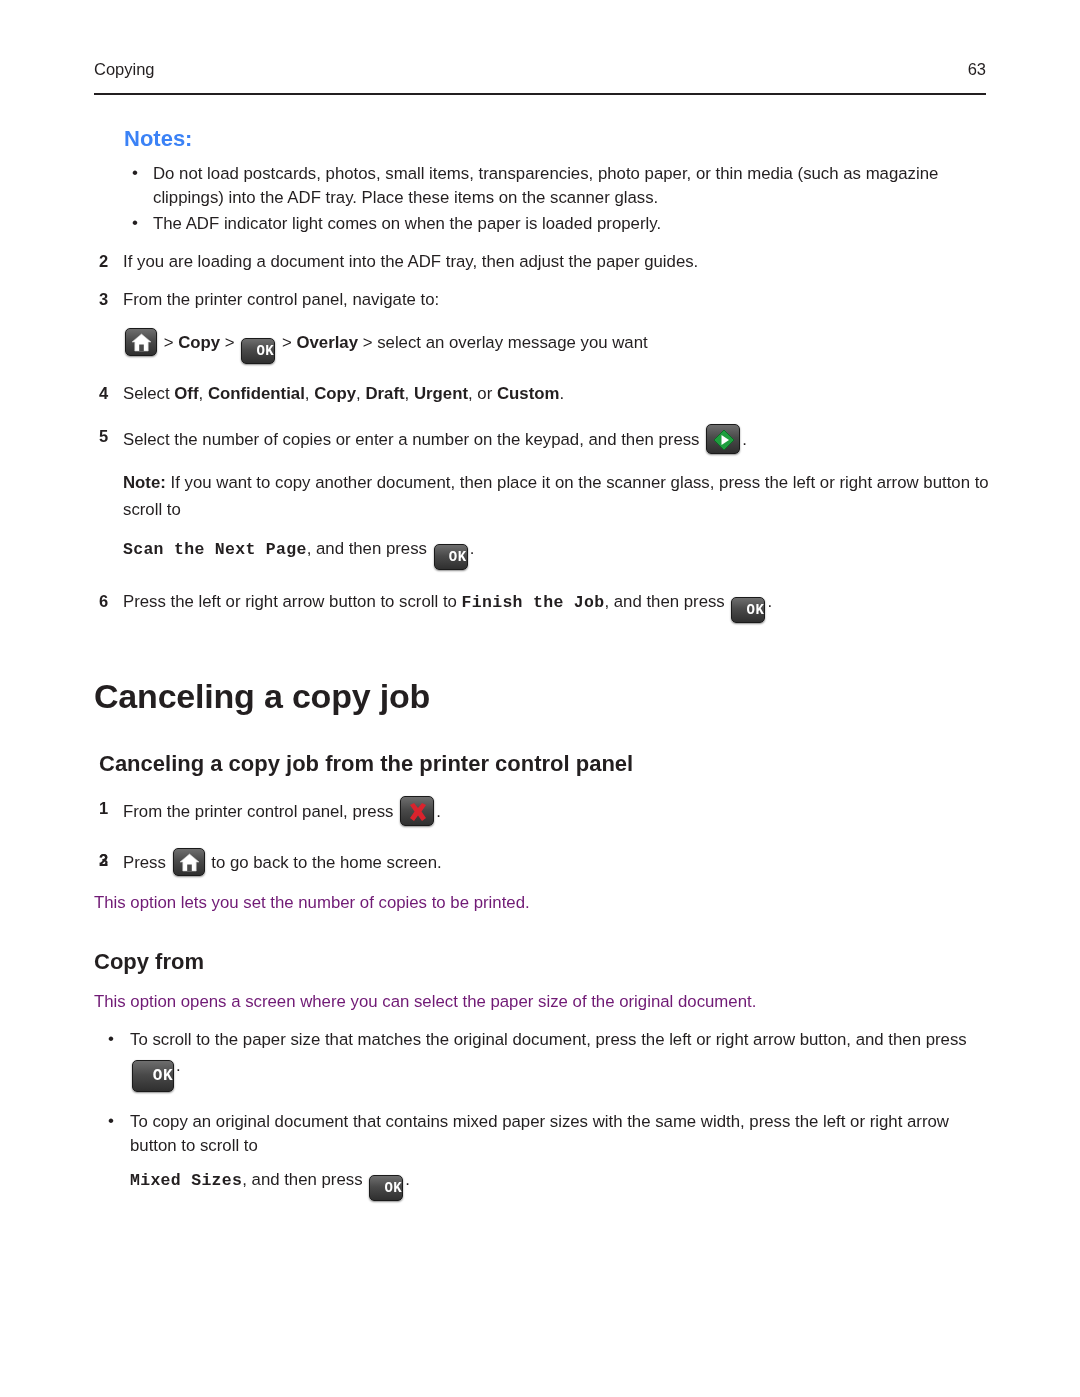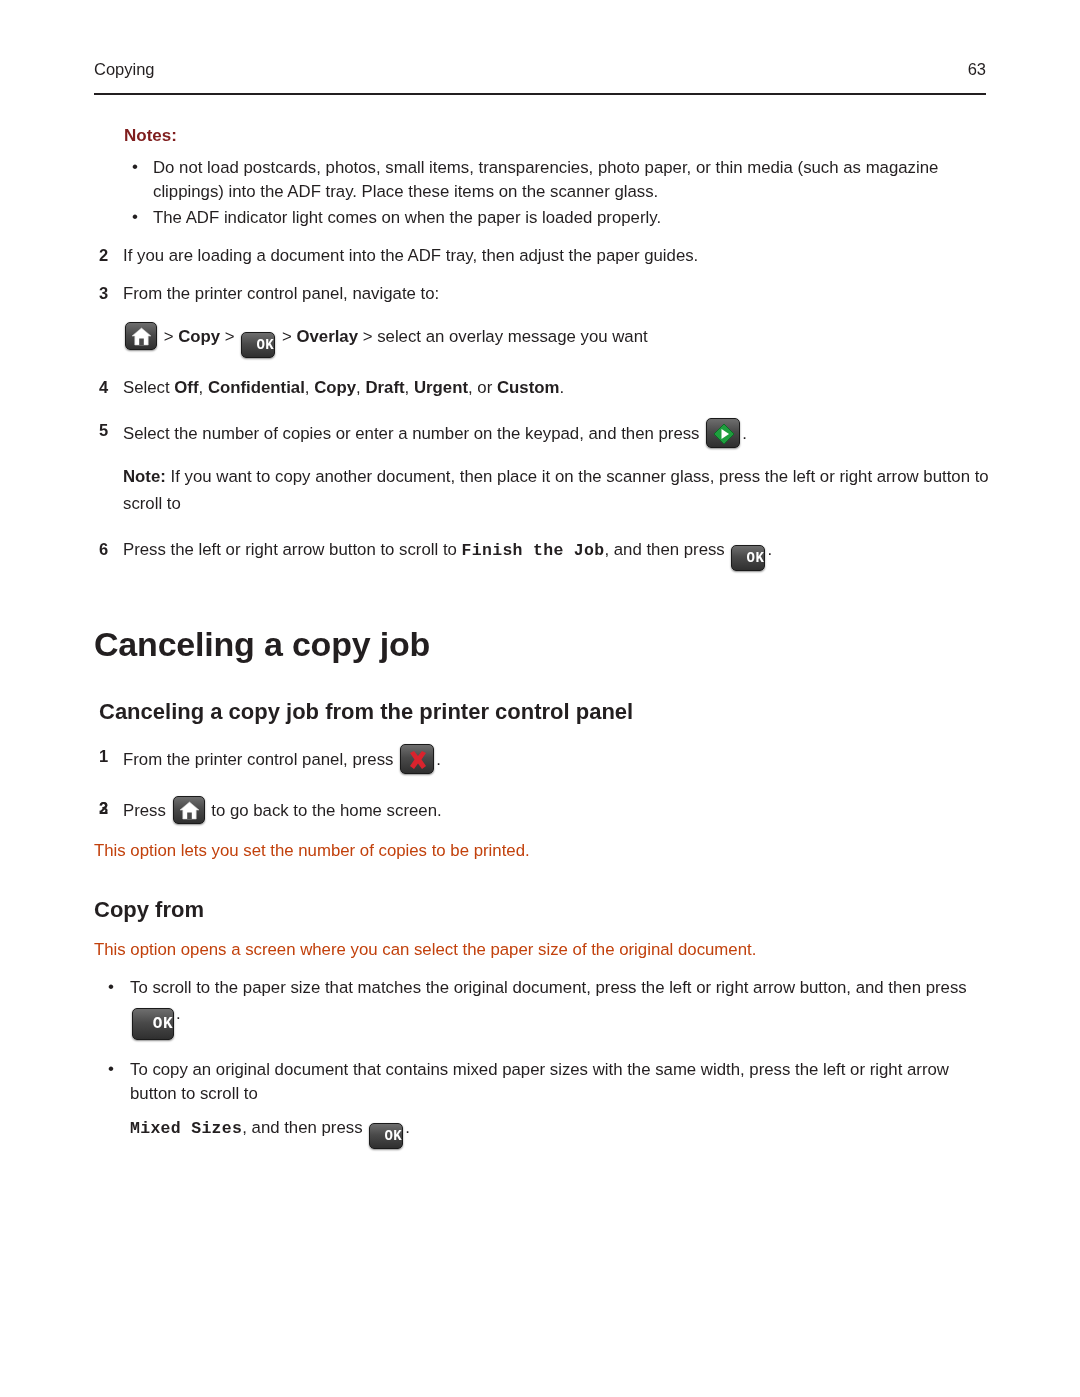--- a/index.html
+++ b/index.html
@@ -46,24 +46,24 @@
   .content {
     position: absolute;
     left: 94px;
     top: 126px;
     width: 900px;
   }
   p, div, li, span {
     box-sizing: border-box;
   }
   .notes-label {
-    font-size: 17px;
+    font-size: 22px;
     font-weight: bold;
     margin: 0 0 10px 30px;
-    color: #7f1d1d;
+    color: #3b82f6;
   }
   ul.bullets {
     list-style: none;
     margin: 0;
     padding: 0;
   }
   ul.bullets li {
     position: relative;
     padding-left: 29px;
     margin-left: 30px;
@@ -190,21 +190,21 @@
   }
   h3.h-opt {
     font-size: 22px;
     font-weight: bold;
     color: #231f20;
     margin: 34px 0 0 0;
   }
   p.body {
     font-size: 16.8px;
     line-height: 1.5;
-    color: #c2410c;
+    color: #701a75;
     margin: 14px 0 0 0;
   }
 </style>
 </head>
 <body>
 
 <div class="page">
 
   <div class="header">
     <span>Copying</span>
@@ -259,20 +259,23 @@
           <svg width="22" height="22" viewBox="0 0 22 22" aria-hidden="true">
             <polygon points="11,1 21,11 11,21 1,11" fill="#1e9e3e" stroke="#0d6b26" stroke-width="1"></polygon>
             <polygon points="8.5,6 16,11 8.5,16" fill="#ffffff"></polygon>
           </svg>
         </span><span>.</span></span>
     </div>
 
     <div class="step-sub" style="margin-top:16px;">
       <b>Note:</b><span> If you want to copy another document, then place it on the scanner glass, press the left or right arrow button to scroll to </span>
     </div>
+    <div class="step-sub" style="margin-top:12px;">
+      <span class="mono">Scan the Next Page</span><span>, and then press </span><span class="ok-btn">OK</span><span>.</span>
+    </div>
 
     <div class="step" style="margin-top:19px;">
       <span class="num">6</span>
       <span><span>Press the left or right arrow button to scroll to </span><span class="mono">Finish the Job</span><span>, and then press </span><span class="ok-btn">OK</span><span>.</span></span>
     </div>
 
     <h1 class="h-main">Canceling a copy job</h1>
     <h2 class="h-sub">Canceling a copy job from the printer control panel</h2>
 
     <div class="step" style="margin-top:19px;">

